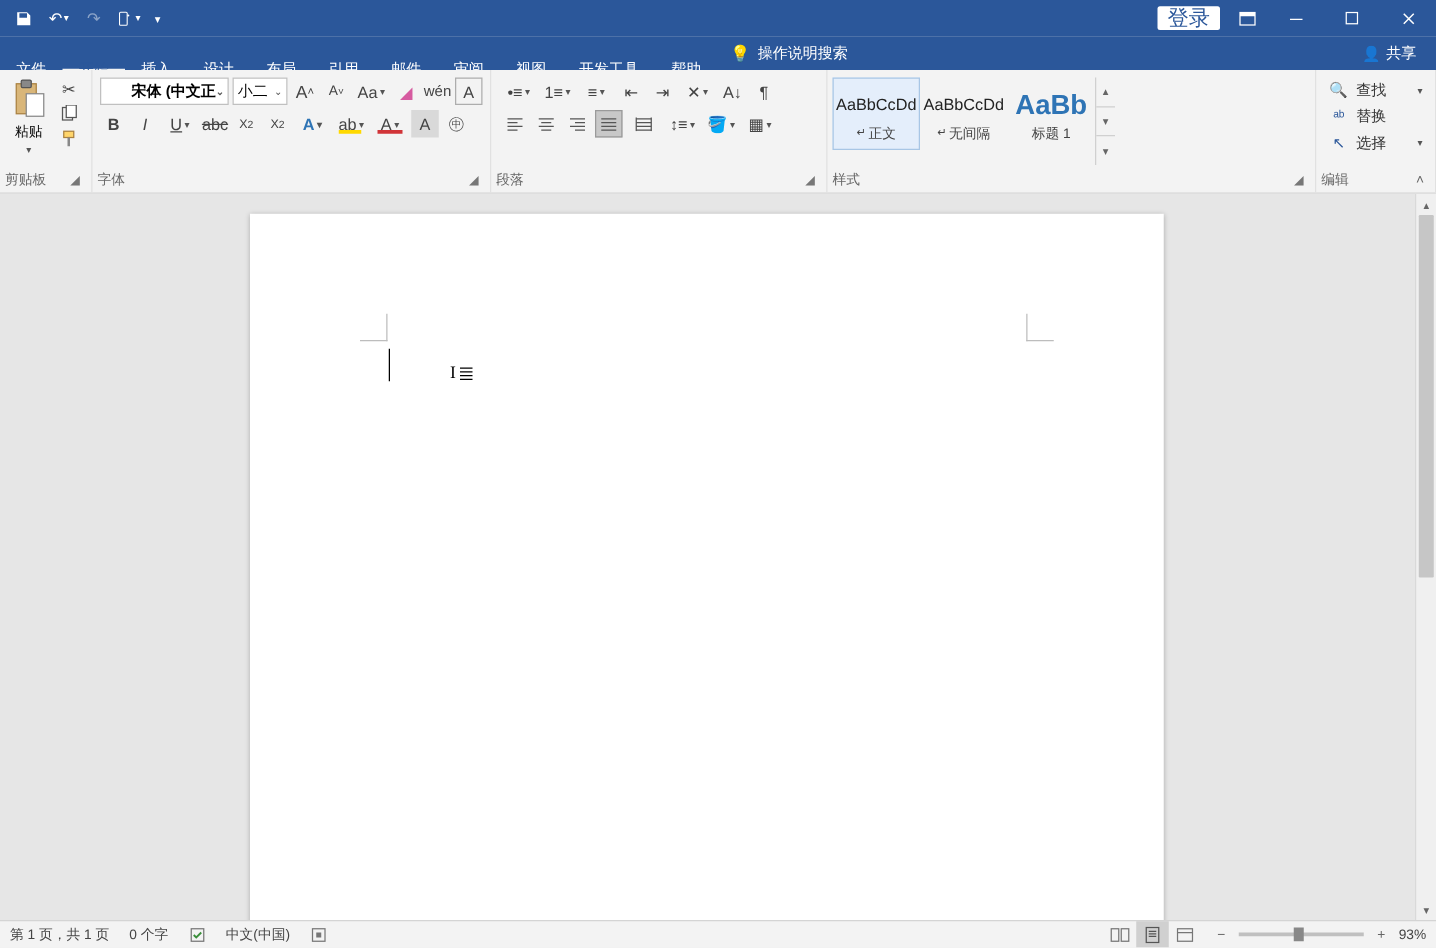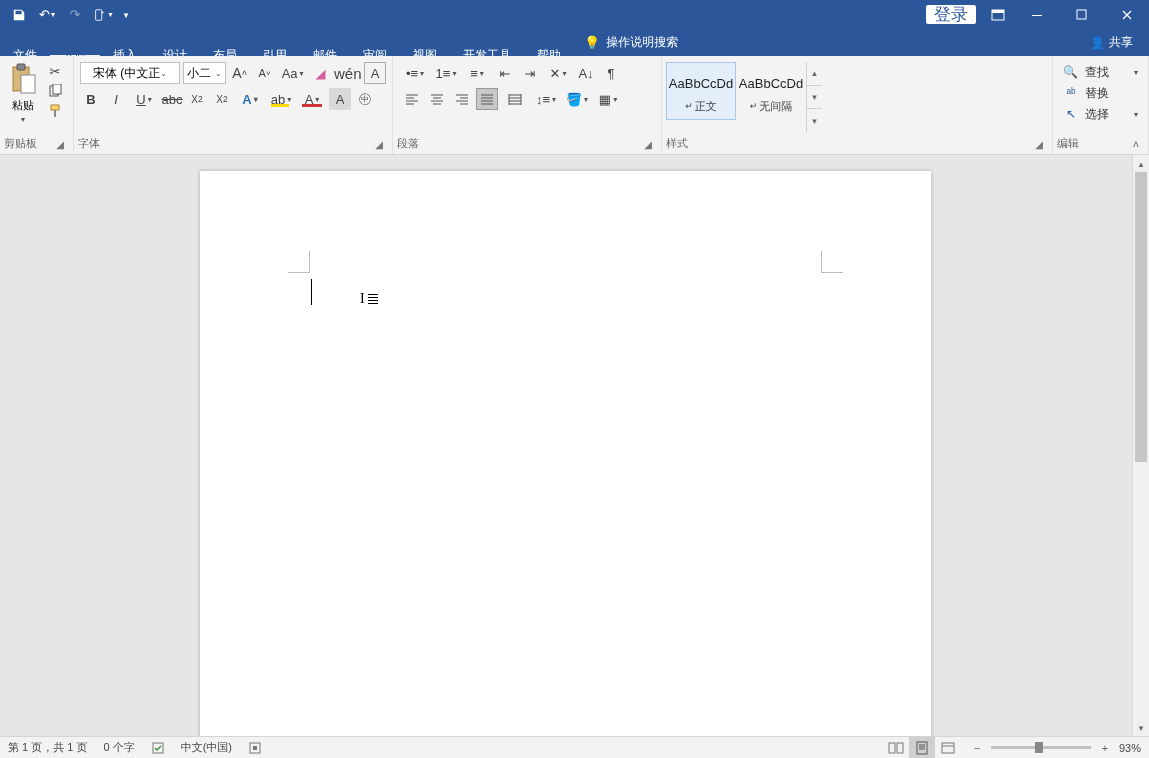--- a/index.html
+++ b/index.html
@@ -38,21 +38,21 @@
 .g-clip .paste .icon { width: 30px; height: 34px; display:flex; align-items:center; justify-content:center; }
 .g-clip .paste .txt { font-size: 11px; font-family: Liberation Serif, serif; }
 .g-clip .side { display:flex; flex-direction:column; gap:2px; padding-top:2px;}
 .g-clip .side .sbtn { width:22px; height:18px; display:flex; align-items:center; justify-content:center; cursor:pointer; color:#444; font-size:13px;}
 
 
 .g-font { width: 319px; }
 .g-font .body { flex-direction: column; gap: 4px; padding: 2px 2px; }
 .g-font .row { display: flex; align-items: center; gap: 3px; height: 22px; }
 .fontcombo, .sizecombo { border: 1px solid #c0c0c0; background: #fff; height: 22px; display: flex; align-items: center; padding: 0 3px; font-size: 12px; cursor: pointer; }
-.fontcombo { width: 104px; justify-content: center; }
+.fontcombo { width: 104px; justify-content: flex-end; font-weight: bold; }
 .sizecombo { width: 44px; justify-content: space-between; }
 .dd { font-size: 8px; color: #555; }
 .ibtn { min-width: 22px; height: 22px; display:flex; align-items:center; justify-content:center; cursor:pointer; color:#444; font-size:13px; position:relative; }
 .ibtn.wdd { min-width: 28px; }
 .ibtn .dd { margin-left: 2px; }
 .ibtn.box { border:1px solid #adadad; }
 .ibtn.redline::after { content:""; position:absolute; bottom:3px; left:4px; right:4px; height:3px; background:#d13438; }
 .ibtn.yellowline::after { content:""; position:absolute; bottom:3px; left:4px; right:6px; height:3px; background:#ffd900; }
 .ibtn.sup { font-size:10px; }
 
@@ -228,21 +228,21 @@
             <span>小二</span>
             <span class="dd">⌄</span>
           </div>
         <div class="ibtn" style="font-size:14px;">A<span style="font-size:9px;vertical-align:super;">˄</span></div>
         <div class="ibtn" style="font-size:11px;">A<span style="font-size:8px;vertical-align:super;">˅</span></div>
         <div class="ibtn wdd">
             <span>Aa</span>
             <span class="dd">▾</span>
           </div>
         <div class="ibtn" style="color:#d65ba0;">◢</div>
-        <div class="ibtn" style="font-size:15px;">wén</div>
+        <div class="ibtn" style="font-size:12px;">wén</div>
         <div class="ibtn box">A</div>
       </div>
       <div class="row">
         <div class="ibtn">
             <b>B</b>
           </div>
         <div class="ibtn">
             <i>I</i>
           </div>
         <div class="ibtn wdd">
@@ -322,20 +322,26 @@
         <div class="nm">
             <span class="mark">↵</span>
             <span>正文</span>
           </div>
       </div>
       <div class="stylebox">
         <div class="prev">AaBbCcDd</div>
         <div class="nm">
             <span class="mark">↵</span>
             <span>无间隔</span>
+          </div>
+      </div>
+      <div class="stylebox">
+        <div class="prev big">AaBb</div>
+        <div class="nm">
+            <span>标题 1</span>
           </div>
       </div>
       <div class="style-scroll">
         <div class="sbtn">▴</div>
         <div class="sbtn">▾</div>
         <div class="sbtn">▾</div>
       </div>
     </div>
     <div class="label"><span>样式</span>
       <span class="launcher">◢</span>

